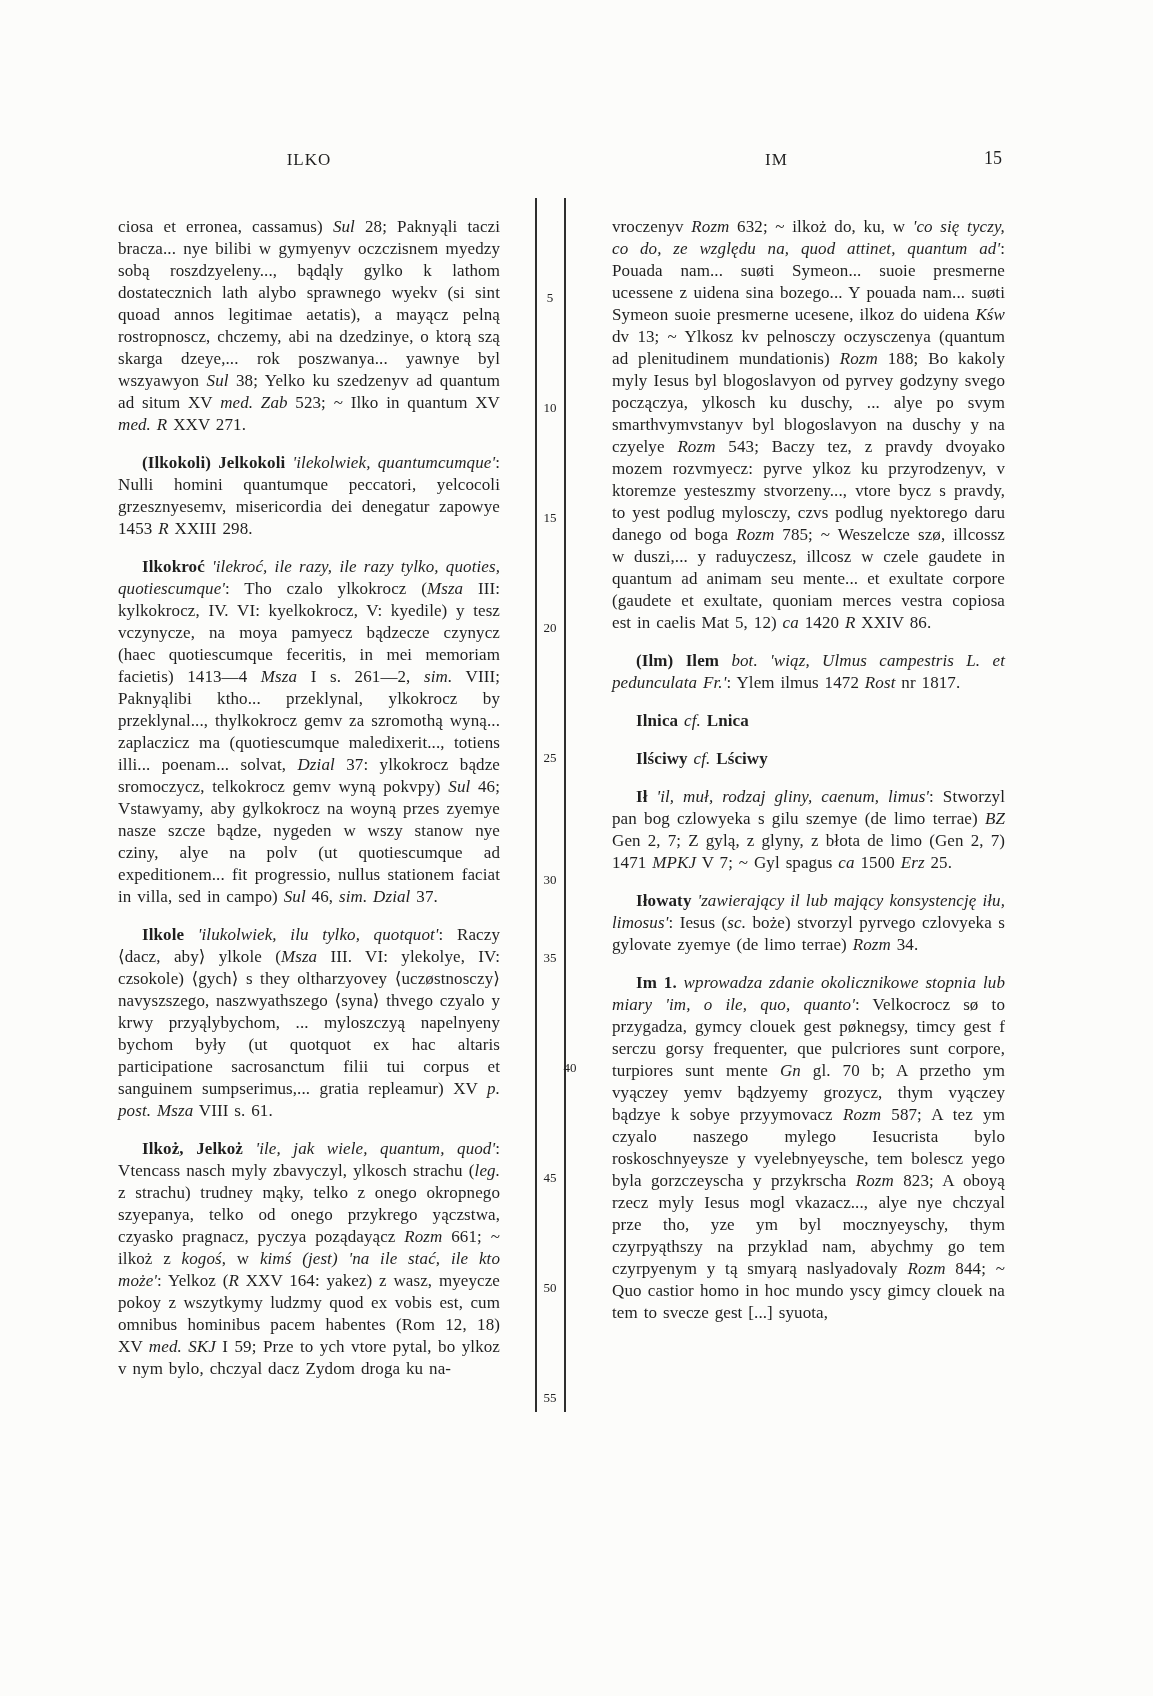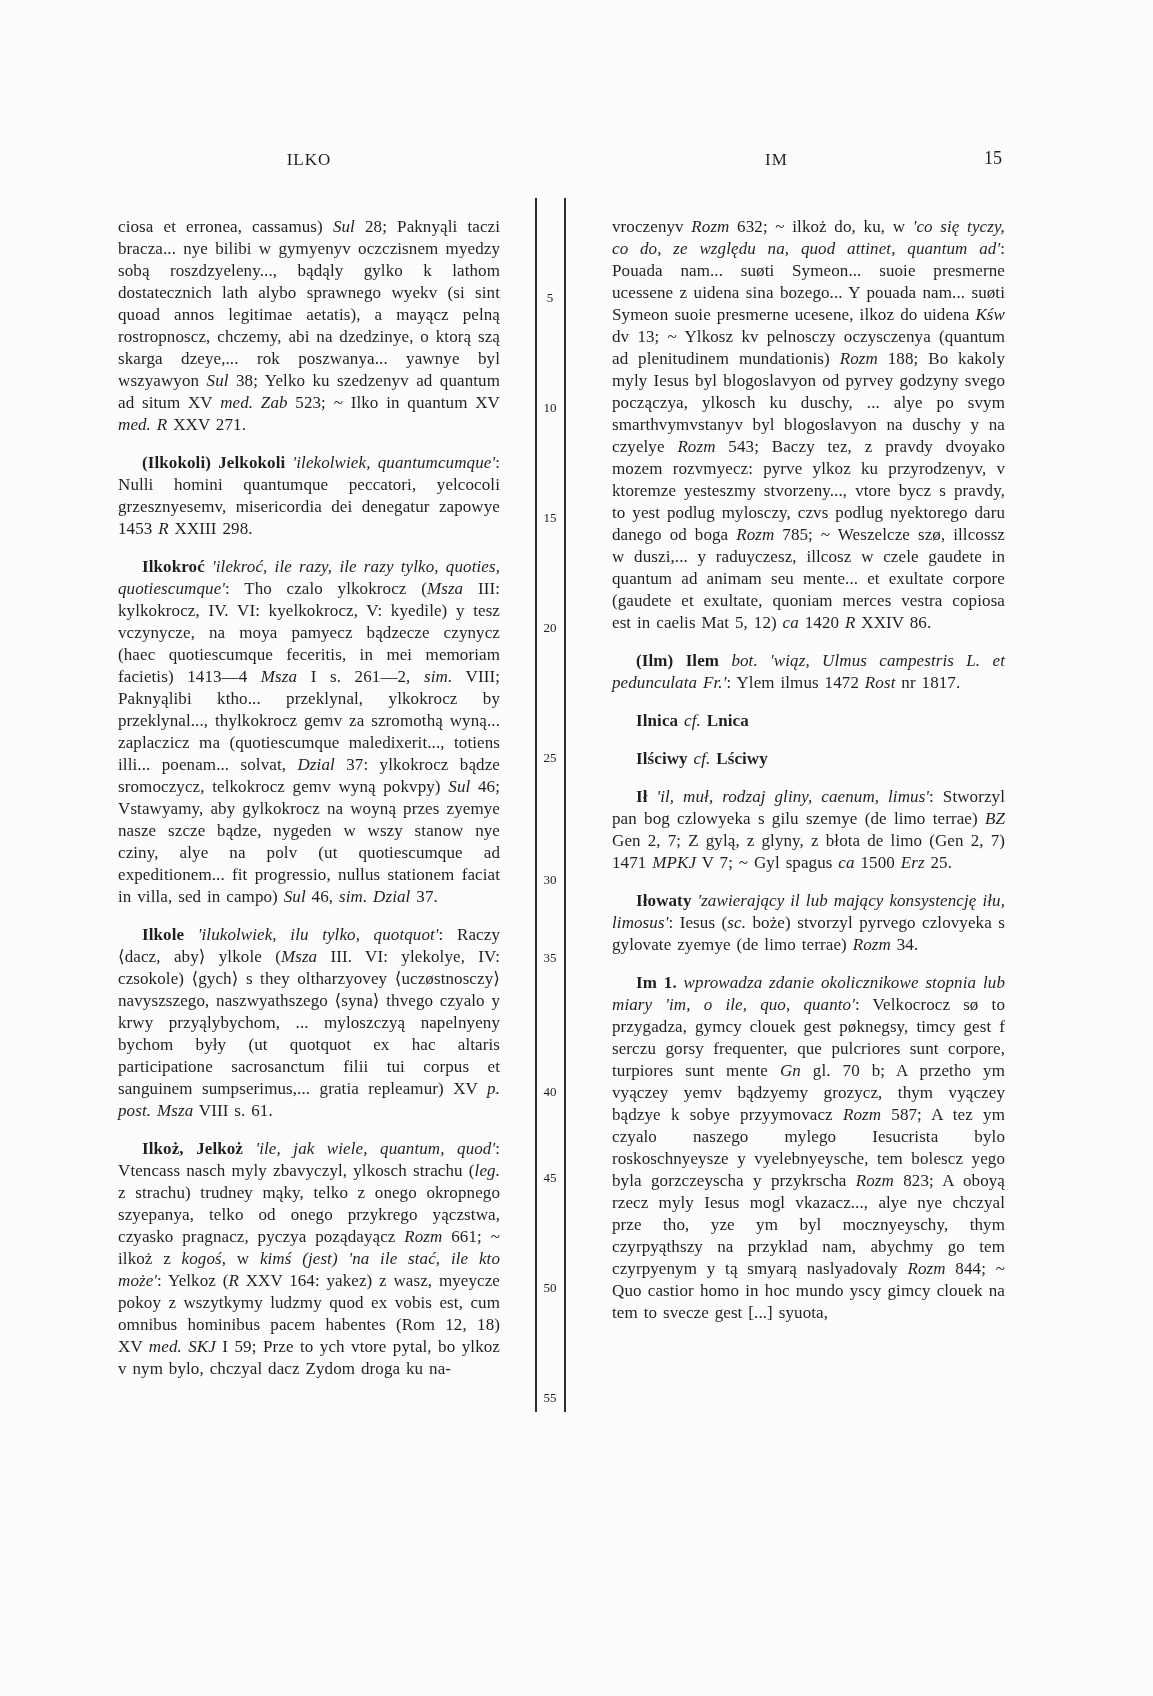--- a/index.html
+++ b/index.html
@@ -61,21 +61,21 @@
   <div class="rule rule-right"></div>
 
   <div class="gutter" id="gutter">
       <div class="line-num" style="top: 290px;">5</div>
       <div class="line-num" style="top: 400px;">10</div>
       <div class="line-num" style="top: 510px;">15</div>
       <div class="line-num" style="top: 620px;">20</div>
       <div class="line-num" style="top: 750px;">25</div>
       <div class="line-num" style="top: 872px;">30</div>
       <div class="line-num" style="top: 950px;">35</div>
-      <div class="line-num" style="top: 1084px;">40</div>
+      <div class="line-num" style="top: 1060px; margin-left: 20px;">40</div>
       <div class="line-num" style="top: 1170px;">45</div>
       <div class="line-num" style="top: 1280px;">50</div>
       <div class="line-num" style="top: 1390px;">55</div>
     </div>
 
   <div class="col col-left">
       <p class="no-indent"><span>ciosa et erronea, cassamus) </span><i>Sul</i><span> 28; Paknyąli taczi bracza... nye bilibi w gymyenyv oczczisnem myedzy sobą roszdzyeleny..., bądąly gylko k lathom dostatecznich lath alybo sprawnego wyekv (si sint quoad annos legitimae aetatis), a mayącz pelną rostropnoscz, chczemy, abi na dzedzinye, o ktorą szą skarga dzeye,... rok poszwanya... yawnye byl wszyawyon </span><i>Sul</i><span> 38; Yelko ku szedzenyv ad quantum ad situm XV </span><i>med. Zab</i><span> 523; ~ Ilko in quantum XV </span><i>med. R</i><span> XXV 271.</span></p>
       <p><b>(Ilkokoli) Jelkokoli </b><i>'ilekolwiek, quantumcumque'</i><span>: Nulli homini quantumque peccatori, yelcocoli grzesznyesemv, misericordia dei denegatur zapowye 1453 </span><i>R</i><span> XXIII 298.</span></p>
       <p><b>Ilkokroć </b><i>'ilekroć, ile razy, ile razy tylko, quoties, quotiescumque'</i><span>: Tho czalo ylkokrocz (</span><i>Msza</i><span> III: kylkokrocz, IV. VI: kyelkokrocz, V: kyedile) y tesz vczynycze, na moya pamyecz bądzecze czynycz (haec quotiescumque feceritis, in mei memoriam facietis) 1413—4 </span><i>Msza</i><span> I s. 261—2, </span><i>sim.</i><span> VIII; Paknyąlibi ktho... przeklynal, ylkokrocz by przeklynal..., thylkokrocz gemv za szromothą wyną... zaplaczicz ma (quotiescumque maledixerit..., totiens illi... poenam... solvat, </span><i>Dzial</i><span> 37: ylkokrocz bądze sromoczycz, telkokrocz gemv wyną pokvpy) </span><i>Sul</i><span> 46; Vstawyamy, aby gylkokrocz na woyną przes zyemye nasze szcze bądze, nygeden w wszy stanow nye cziny, alye na polv (ut quotiescumque ad expeditionem... fit progressio, nullus stationem faciat in villa, sed in campo) </span><i>Sul</i><span> 46, </span><i>sim. Dzial</i><span> 37.</span></p>
       <p><b>Ilkole </b><i>'ilukolwiek, ilu tylko, quotquot'</i><span>: Raczy ⟨dacz, aby⟩ ylkole (</span><i>Msza</i><span> III. VI: ylekolye, IV: czsokole) ⟨gych⟩ s they oltharzyovey ⟨uczøstnosczy⟩ navyszszego, naszwyathszego ⟨syna⟩ thvego czyalo y krwy przyąlybychom, ... myloszczyą napelnyeny bychom były (ut quotquot ex hac altaris participatione sacrosanctum filii tui corpus et sanguinem sumpserimus,... gratia repleamur) XV </span><i>p. post. Msza</i><span> VIII s. 61.</span></p>

